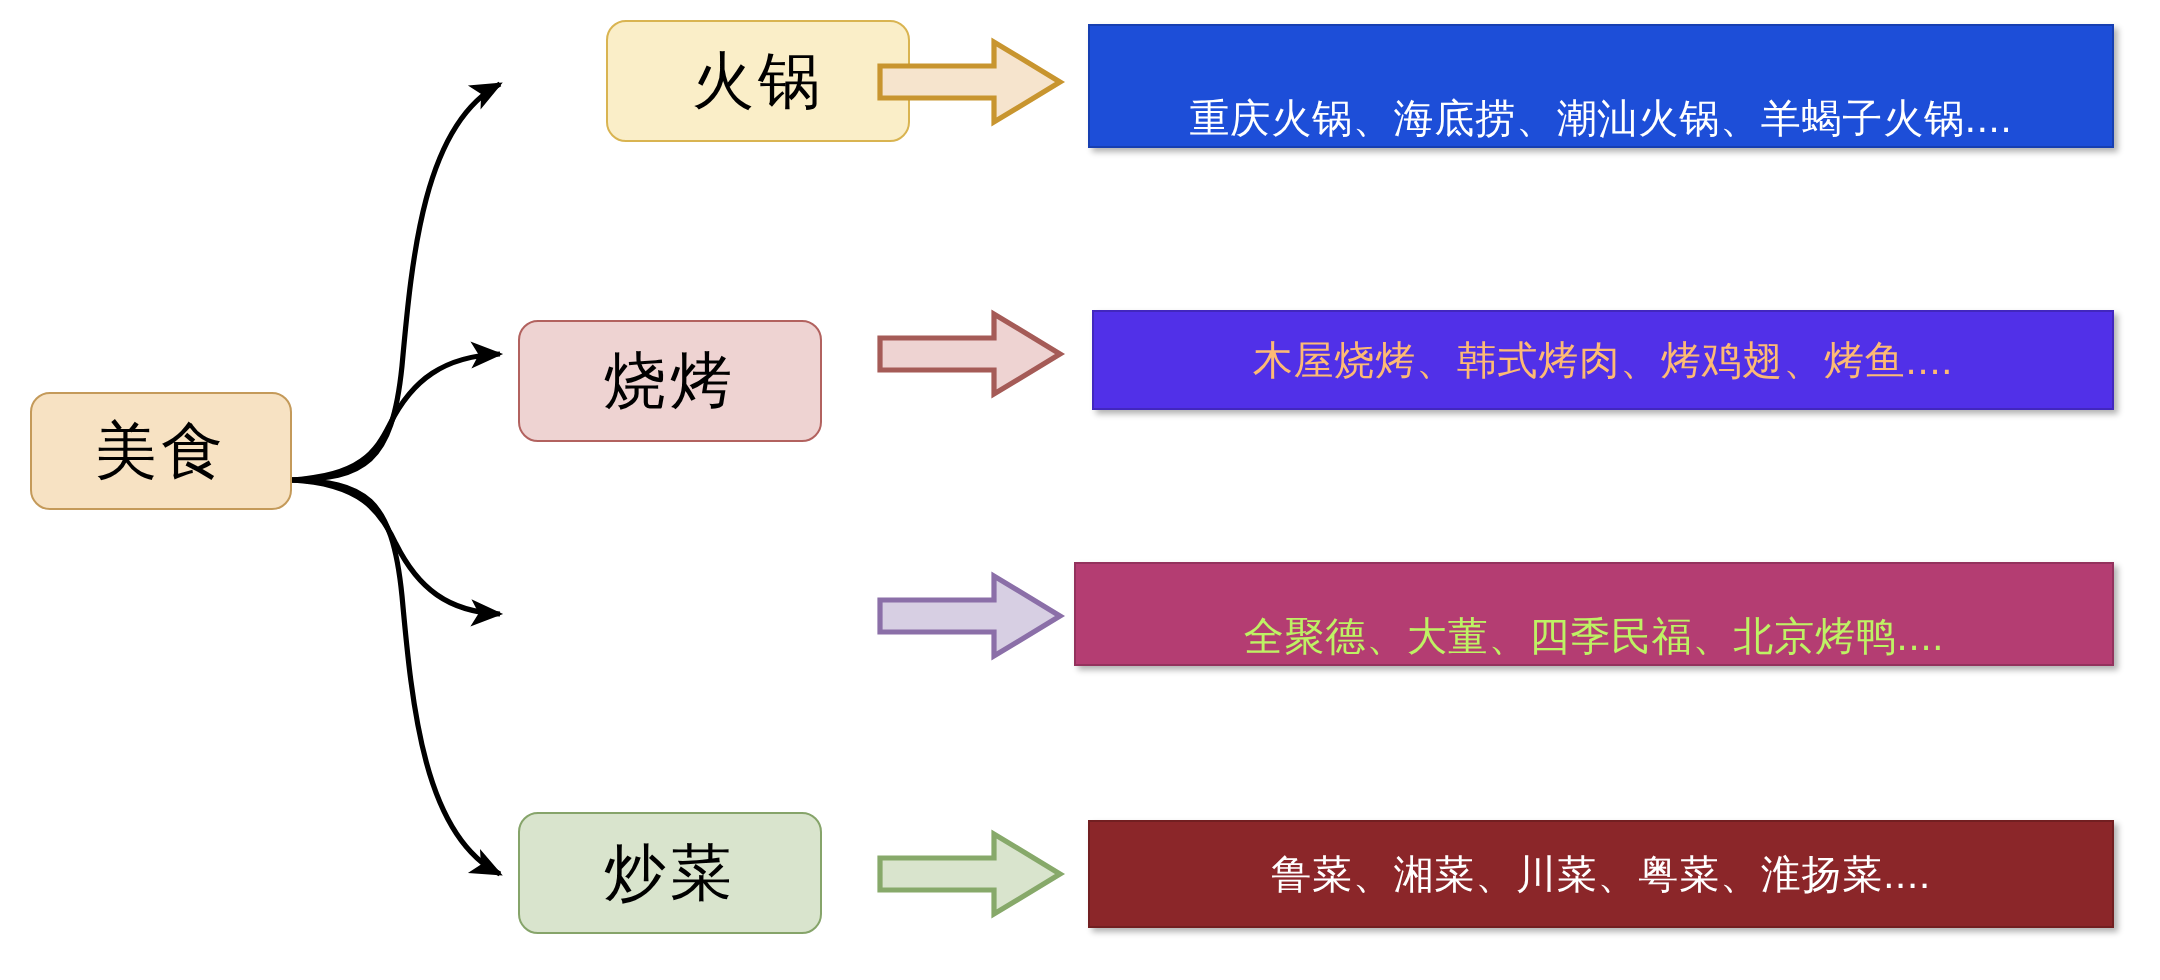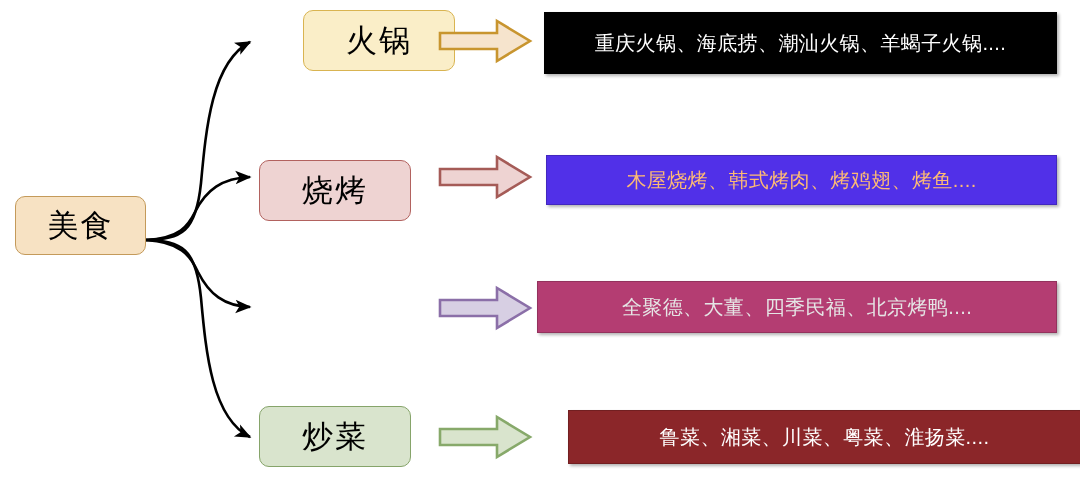--- a/index.html
+++ b/index.html
@@ -79,21 +79,21 @@
     font-size: 20px;
     letter-spacing: 0.4px;
     box-shadow: 2px 2px 3px rgba(0,0,0,0.30);
     border: 1px solid rgba(0,0,0,0.18);
     padding: 0 10px;
     white-space: nowrap;
   }
   .banner.r0 { left: 544px; top: 12px;  width: 513px; height: 62px; }
   .banner.r1 { left: 546px; top: 155px; width: 511px; height: 50px; }
   .banner.r2 { left: 537px; top: 281px; width: 520px; height: 52px; }
-  .banner.r3 { left: 544px; top: 410px; width: 513px; height: 54px; margin-left: 24px; }
+  .banner.r3 { left: 544px; top: 410px; width: 513px; height: 54px; }
 </style>
 </head>
 <body>
 
 <div id="canvas">
 
   <svg class="connectors" viewBox="0 0 1080 490" xmlns="http://www.w3.org/2000/svg">
     <defs>
       <marker id="arrowhead" markerWidth="7" markerHeight="7" refX="5.6" refY="3" orient="auto" markerUnits="strokeWidth">
         <path d="M0,0.4 L6.2,3 L0,5.6 L1.5,3 Z" fill="#000000"></path>
@@ -135,26 +135,26 @@
     <svg viewBox="0 0 96 46" xmlns="http://www.w3.org/2000/svg">
       <path class="arrow-shape" d="M3,15 L60,15 L60,3 L93,23 L60,43 L60,31 L3,31 Z" stroke-width="2.6" stroke-linejoin="miter" fill="#d7cfe3" stroke="#8b6fa8"></path>
     </svg>
   </div>
   <div class="arrow-wrap r3">
     <svg viewBox="0 0 96 46" xmlns="http://www.w3.org/2000/svg">
       <path class="arrow-shape" d="M3,15 L60,15 L60,3 L93,23 L60,43 L60,31 L3,31 Z" stroke-width="2.6" stroke-linejoin="miter" fill="#d9e4cd" stroke="#87a96a"></path>
     </svg>
   </div>
 
-  <div class="banner r0" style="background: #000000; color: rgb(255, 255, 255);">
+  <div class="banner r0" style="background: #1d4ed8; color: rgb(255, 255, 255); align-items: flex-end;">
     <span>重庆火锅、海底捞、潮汕火锅、羊蝎子火锅....</span>
   </div>
   <div class="banner r1" style="background: rgb(81, 48, 232); color: #fdba74;">
     <span>木屋烧烤、韩式烤肉、烤鸡翅、烤鱼....</span>
   </div>
-  <div class="banner r2" style="background: rgb(180, 61, 114); color: #e5e5e5;">
+  <div class="banner r2" style="background: rgb(180, 61, 114); color: #bef264; align-items: flex-end;">
     <span>全聚德、大董、四季民福、北京烤鸭....</span>
   </div>
   <div class="banner r3" style="background: rgb(139, 38, 41); color: rgb(255, 255, 255);">
     <span>鲁菜、湘菜、川菜、粤菜、淮扬菜....</span>
   </div>
 
 </div>
 
 </body></html>

